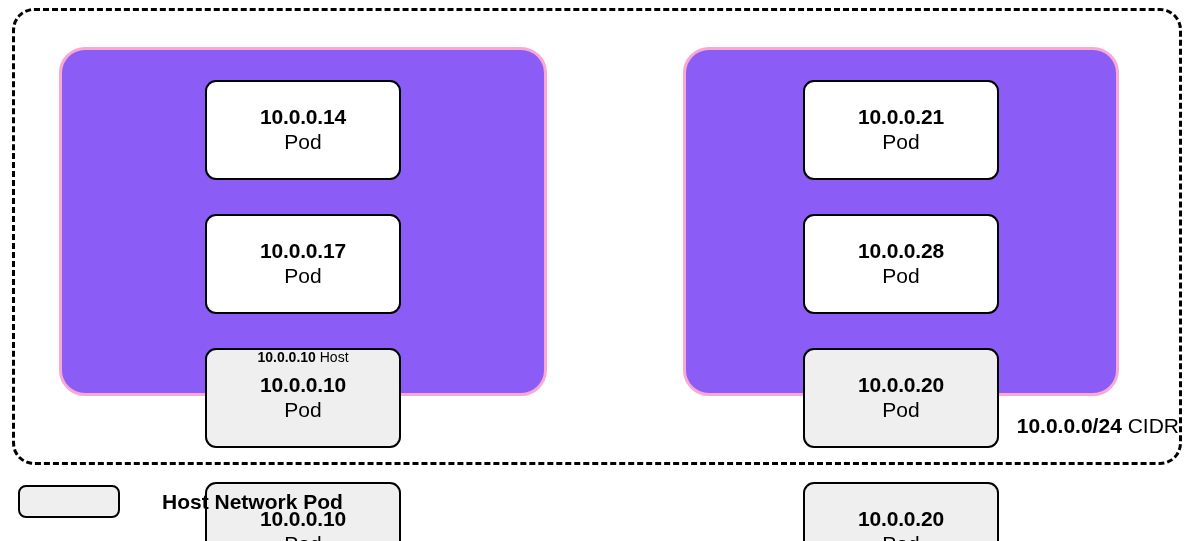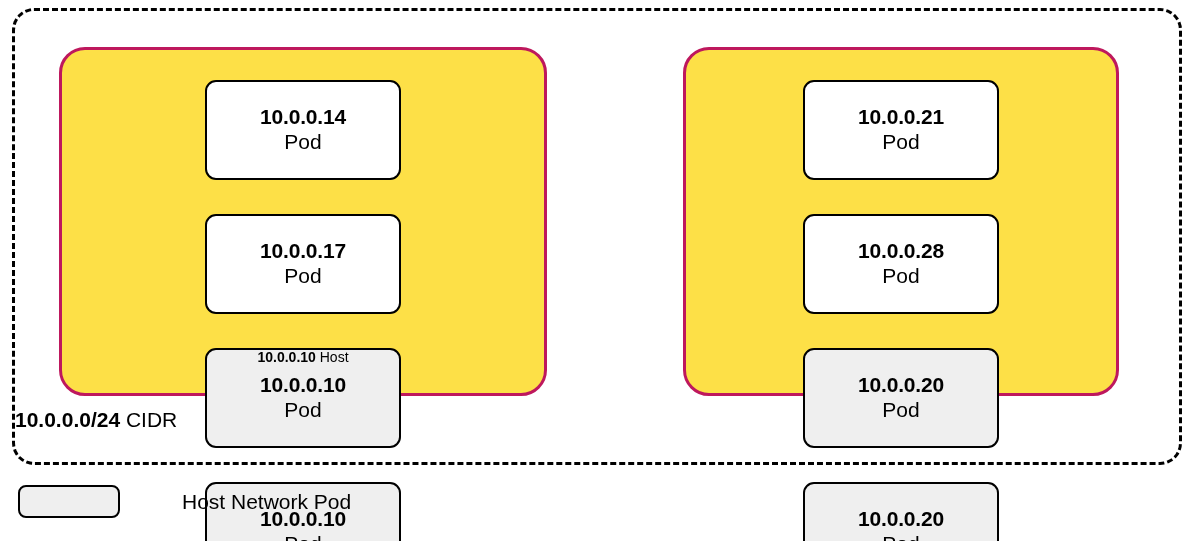--- a/index.html
+++ b/index.html
@@ -31,23 +31,23 @@
     box-sizing: border-box;
     border: 3px dashed #000000;
     border-radius: 22px;
     background: #ffffff;
   }
 
   
   .host-box {
     position: absolute;
     box-sizing: border-box;
-    border: 3px solid #be185d;
+    border: 3px solid #f9a8d4;
     border-radius: 26px;
-    background: #fde047;
+    background: #8b5cf6;
   }
   .host-left {
     left: 44px;
     top: 36px;
     width: 488px;
     height: 349px;
   }
   .host-right {
     left: 668px;
     top: 36px;
@@ -108,22 +108,22 @@
   }
   .host-caption .kind {
     font-weight: normal;
   }
 
   
   .cidr-caption {
     position: absolute;
     left: 0;
     right: 0;
-    bottom: 30px;
-    text-align: left;
+    bottom: 24px;
+    text-align: right;
     font-size: 21px;
     line-height: 1.2;
   }
   .cidr-caption .ip {
     font-weight: bold;
   }
   .cidr-caption .kind {
     font-weight: normal;
   }
 
@@ -137,23 +137,23 @@
   }
   .legend-swatch {
     box-sizing: border-box;
     width: 102px;
     height: 33px;
     border: 2.5px solid #000000;
     border-radius: 8px;
     background: #efefef;
   }
   .legend-label {
-    margin-left: 62px;
-    font-size: 21px;
-    font-weight: normal;
+    margin-left: 42px;
+    font-size: 21px;
+    font-weight: bold;
     white-space: nowrap;
     text-align: right;
   }
 </style>
 </head>
 <body>
 
 <div class="canvas">
 
   <div class="cidr-region">

